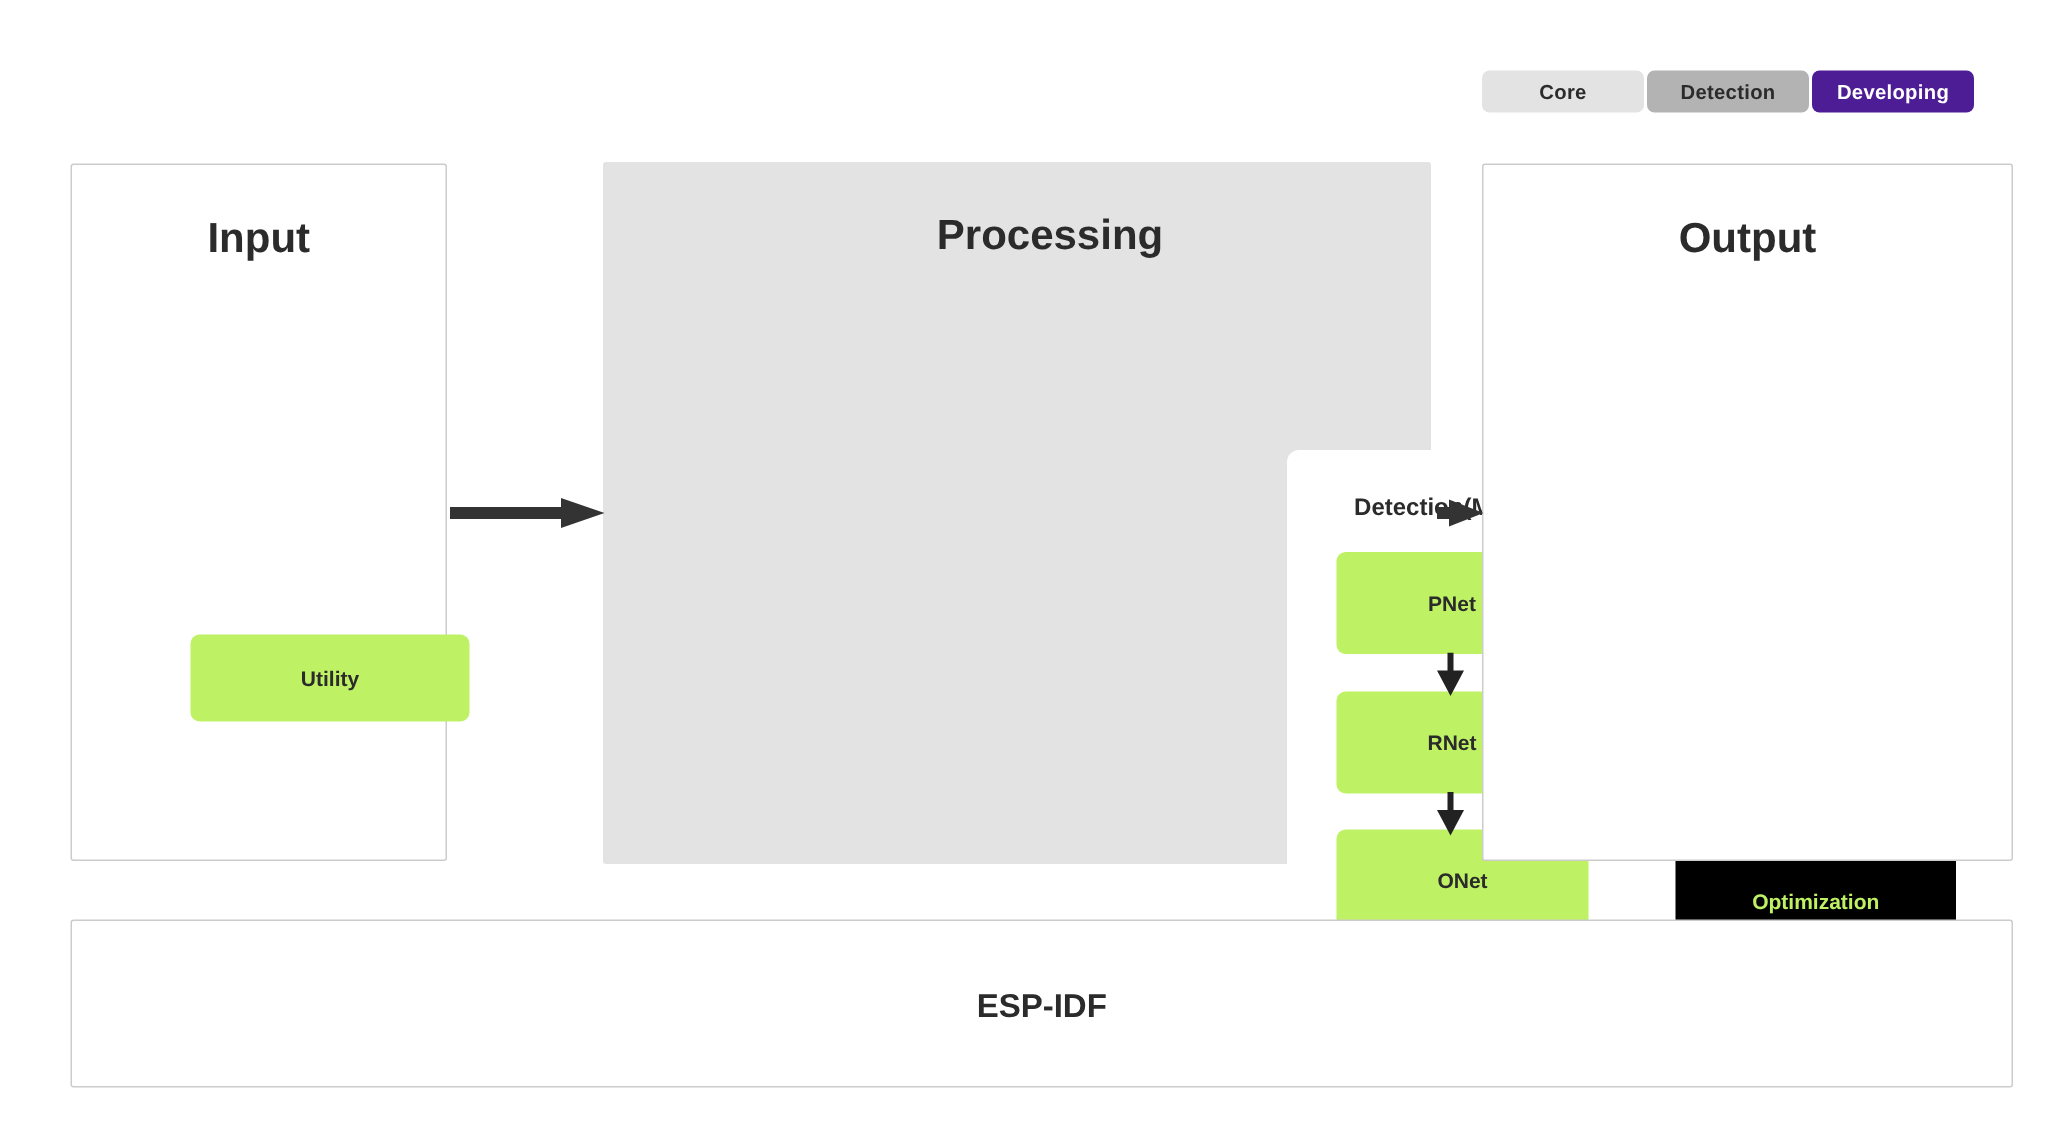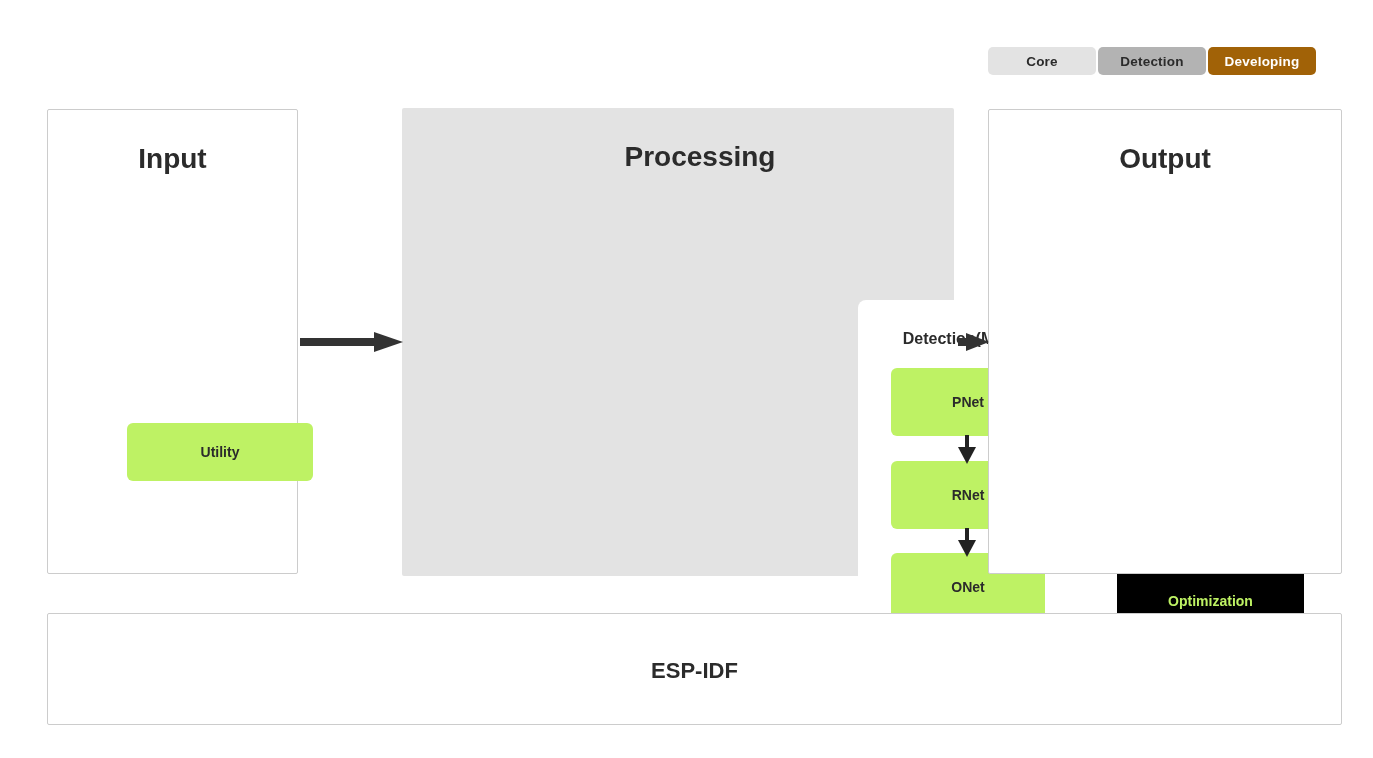--- a/index.html
+++ b/index.html
@@ -37,21 +37,21 @@
     display: flex;
     align-items: center;
     justify-content: center;
     font-size: 13.5px;
     font-weight: bold;
     letter-spacing: 0.2px;
     padding: 0 14px;
   }
   .chip-core      { background: #e3e3e3; color: #2b2b2b; }
   .chip-released  { background: #b3b3b3; color: #2b2b2b; }
-  .chip-developing{ background: #a16207; color: #ffffff; }
+  .chip-developing{ background: #4c1d95; color: #ffffff; }
 
   
   .panel {
     position: absolute;
     border: 1px solid #cccccc;
     background: #ffffff;
     border-radius: 2px;
   }
   .panel-title {
     position: absolute;
@@ -108,21 +108,21 @@
   #card-detection   { left: 456px; top: 192px; width: 221px; height: 353px; }
   #card-detection .subcard-title { top: 30px; }
   #card-recognition { left: 715px; top: 192px; width: 187px; height: 148px; }
   #card-recognition .subcard-title { top: 26px; font-size: 15px; }
 
   
   #node-camera  { left: 79px;  top: 313px; width: 186px; height: 58px; }
 
   #node-pnet    { left: 489px; top: 260px; width: 154px; height: 68px; }
   #node-rnet    { left: 489px; top: 353px; width: 154px; height: 68px; }
-  #node-onet    { left: 489px; top: 445px; width: 154px; height: 68px; }
+  #node-onet    { left: 489px; top: 445px; width: 168px; height: 68px; }
 
   #node-frmn    { left: 735px; top: 259px; width: 148px; height: 60px; font-size: 15px; }
   #node-image-utility { left: 715px; top: 361px; width: 187px; height: 51px; }
   #node-optimization  { left: 715px; top: 442px; width: 187px; height: 103px; }
 
   
   .arrow { position: absolute; }
   .arrow svg { display: block; }
 
   #arrow-input-processing  { left: 300px; top: 329px; }

